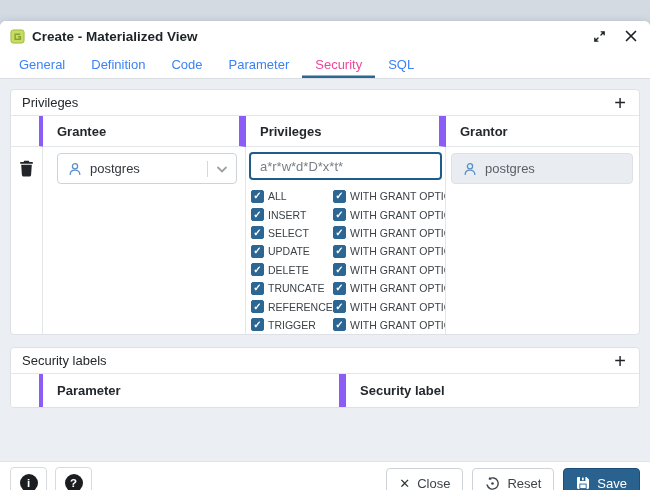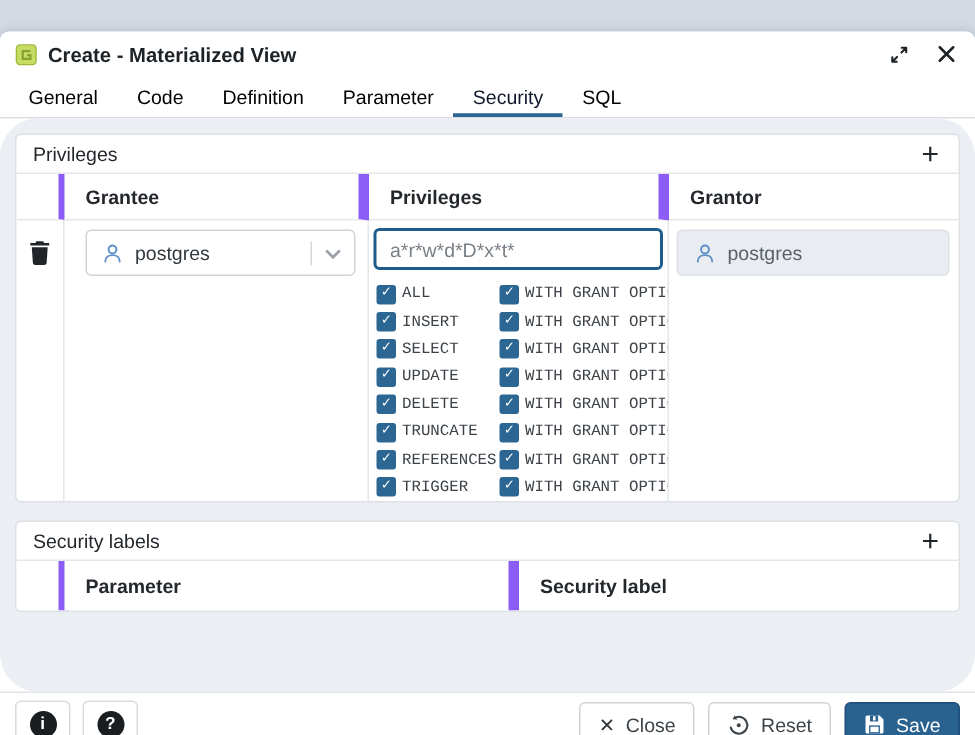--- a/index.html
+++ b/index.html
@@ -15,41 +15,41 @@
     box-shadow:0 3px 10px rgba(40,50,70,.35);
     margin-top:21px;
   }
   
   .titlebar{ display:flex; align-items:center; height:30px; padding:0 12px 0 10px; gap:7px; background:#fff; }
   .title{ font-size:13.5px; font-weight:bold; color:#1d2226; }
   .win-controls{ margin-left:auto; display:flex; gap:18px; align-items:center; }
   .win-btn{ width:14px; height:14px; display:flex; align-items:center; justify-content:center; cursor:pointer; }
   
   .tabbar{ display:flex; height:28px; padding:0 6px; border-bottom:1px solid #d9dde1; background:#fff; }
-  .tab{ padding:0 13px; font-size:13px; color:#000000; display:flex; align-items:center; cursor:pointer; }
-  .tab.active{ color:#0f172a; box-shadow:inset 0 -2.5px 0 #2c6693; }
-  
-  .content{ height:382px; background:#ebeef3; padding:10px 10px 0; overflow:hidden;border-radius:25px; }
+  .tab{ padding:0 13px; font-size:13px; color:#3b82f6; display:flex; align-items:center; cursor:pointer; }
+  .tab.active{ color:#ec4899; box-shadow:inset 0 -2.5px 0 #2c6693; }
+  
+  .content{ height:382px; background:#ebeef3; padding:10px 10px 0; overflow:hidden; }
   .section{ background:#fff; border:1px solid #dde1e6; border-radius:4px; overflow:hidden; }
   .section-header{ display:flex; justify-content:space-between; align-items:center; height:26px; padding:0 11px; border-bottom:1px solid #e4e7ea; font-size:13px; color:#24282c; }
   .add-btn{ font-size:20px; font-weight:300; color:#212529; line-height:1; cursor:pointer; padding:0 2px; }
   
   .ptable{ display:grid; grid-template-columns:32px 203px 200px 1fr; }
   .th{ font-weight:bold; font-size:13px; color:#24282c; padding:0 14px; border-right:7px solid #8b5cf6; border-bottom:1px solid #e4e7ea; height:31px; display:flex; align-items:center; background:#fff; }
   .th.last, .td.last{ border-right:none; }
   .td{ border-right:1px solid #e4e7ea; height:187px; overflow:hidden; }
   .td-action{ display:flex; justify-content:center; padding-top:13px; }
   .td-grantee{ padding:6px 8px 0 14px; }
   .combo{ height:31px; border:1px solid #ced3d9; border-radius:4px; background:#fff; display:flex; align-items:center; padding:0 6px 0 9px; cursor:pointer; }
   .combo-label{ font-size:13px; color:#33383d; margin-left:7px; flex:1; }
   .combo-sep{ width:1px; height:16px; background:#d4d8dc; margin-right:6px; }
   .td-priv{ padding:5px 0 0 3px; }
   .priv-input{ width:193px; height:28px; border:2px solid #1e5c8c; border-radius:4px; padding:0 9px; font-size:13px; color:#787f86; background:#fff; outline:none; font-family:"Liberation Sans", sans-serif; }
   .priv-list{ margin:7px 0 0 2px; font-size:10.5px; color:#3c4247; }
-  .priv-row{ display:flex; align-items:center; height:18.4px; white-space:nowrap;font-family:Liberation Mono, monospace; }
+  .priv-row{ display:flex; align-items:center; height:18.4px; white-space:nowrap; }
   .priv-cell1{ display:flex; align-items:center; width:82px; flex:none; }
   .priv-cell2{ display:flex; align-items:center; }
   .cb{ width:13px; height:13px; flex:none; background:#2c6693; border:1px solid #2c6693; border-radius:2px; margin-right:4px; display:inline-flex; align-items:center; justify-content:center; cursor:pointer; }
   .cb::after{ content:"✓"; color:#fff; font-size:10px; font-weight:bold; line-height:1; }
   .td-grantor{ padding:6px 6px 0 5px; }
   .dis-box{ height:31px; background:#e9ecf0; border:1px solid #dde1e6; border-radius:4px; display:flex; align-items:center; padding:0 10px; gap:7px; font-size:13px; color:#5a6169; }
   
   .stable{ display:grid; grid-template-columns:32px 303px 1fr; }
   .stable .th{ border-bottom:none; height:33px; }
   .mt12{ margin-top:12px; }
@@ -85,22 +85,22 @@
       <span class="win-btn">
         <svg width="12" height="12" viewBox="0 0 12 12" stroke="#1d2226" stroke-width="1.7" stroke-linecap="round">
             <path d="M1.5 1.5 10.5 10.5M10.5 1.5 1.5 10.5"></path>
           </svg>
       </span>
     </span>
   </div>
 
   <div class="tabbar" id="tabbar">
       <div class="tab">General</div>
+      <div class="tab">Definition</div>
       <div class="tab">Code</div>
-      <div class="tab">Definition</div>
       <div class="tab">Parameter</div>
       <div class="tab active">Security</div>
       <div class="tab">SQL</div>
     </div>
 
   <div class="content">
 
     <div class="section">
       <div class="section-header">
         <span>Privileges</span>

